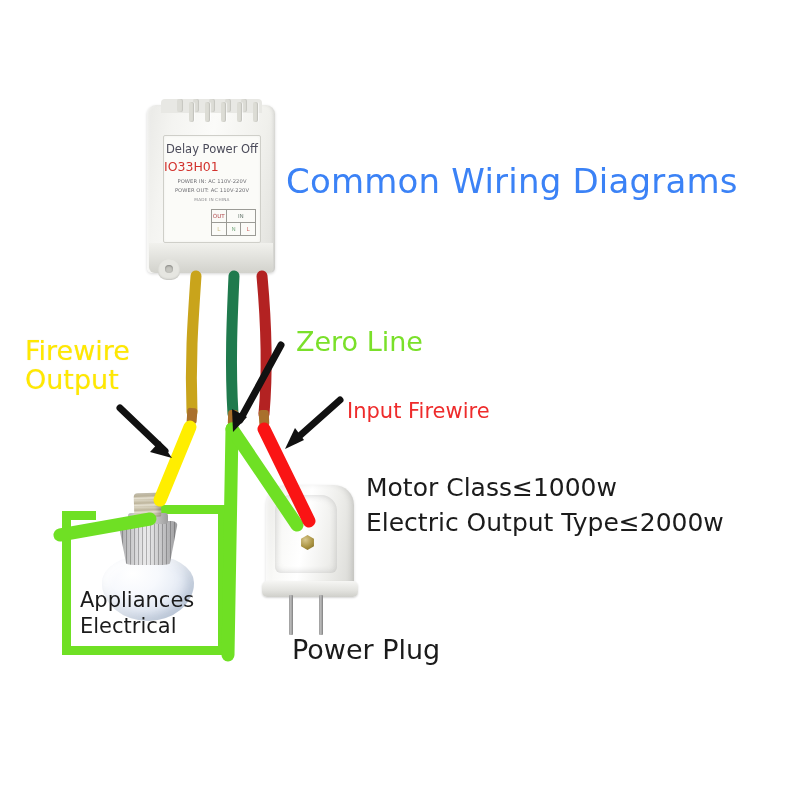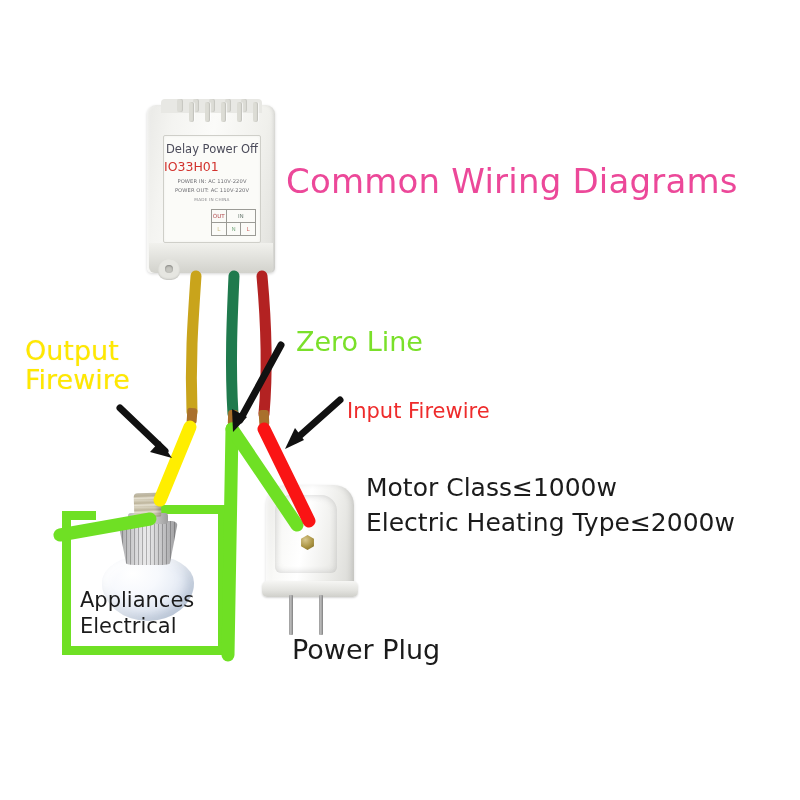--- a/index.html
+++ b/index.html
@@ -17,21 +17,21 @@
     background: #ffffff;
     overflow: hidden;
   }
   .abs { position: absolute; }
 
   
   #title {
     left: 286px;
     top: 163px;
     font-size: 34px;
-    color: #ec4899;
+    color: #3b82f6;
     font-family: "DejaVu Sans", sans-serif;
     white-space: nowrap;
     letter-spacing: .2px;
   }
 
   
   #device {
     left: 147px;
     top: 97px;
     width: 128px;
@@ -420,31 +420,31 @@
         <polygon points="233,432 232,409 247,417" fill="#111"></polygon>
       </g>
       <g>
         <line x1="340" y1="400" x2="295" y2="440" stroke="#111" stroke-width="7" stroke-linecap="round"></line>
         <polygon points="285,449 295,428 304,440" fill="#111"></polygon>
       </g>
     </g>
   </svg>
 
   <div class="abs annot" id="lbl-output">
+    <div>Firewire</div>
     <div>Output</div>
-    <div>Firewire</div>
   </div>
 
   <div class="abs annot" id="lbl-zero">Zero Line</div>
   <div class="abs annot" id="lbl-input">Input Firewire</div>
   <div class="abs annot" id="lbl-powerplug">Power Plug</div>
 
   <div class="abs annot" id="lbl-appliances">
     <div>Appliances</div>
     <div>Electrical</div>
   </div>
 
   <div class="abs" id="specs">
     <div>Motor Class≤1000w</div>
-    <div>Electric Heating Type≤2000w</div>
+    <div>Electric Output Type≤2000w</div>
   </div>
 
 </div>
 
 </body></html>

